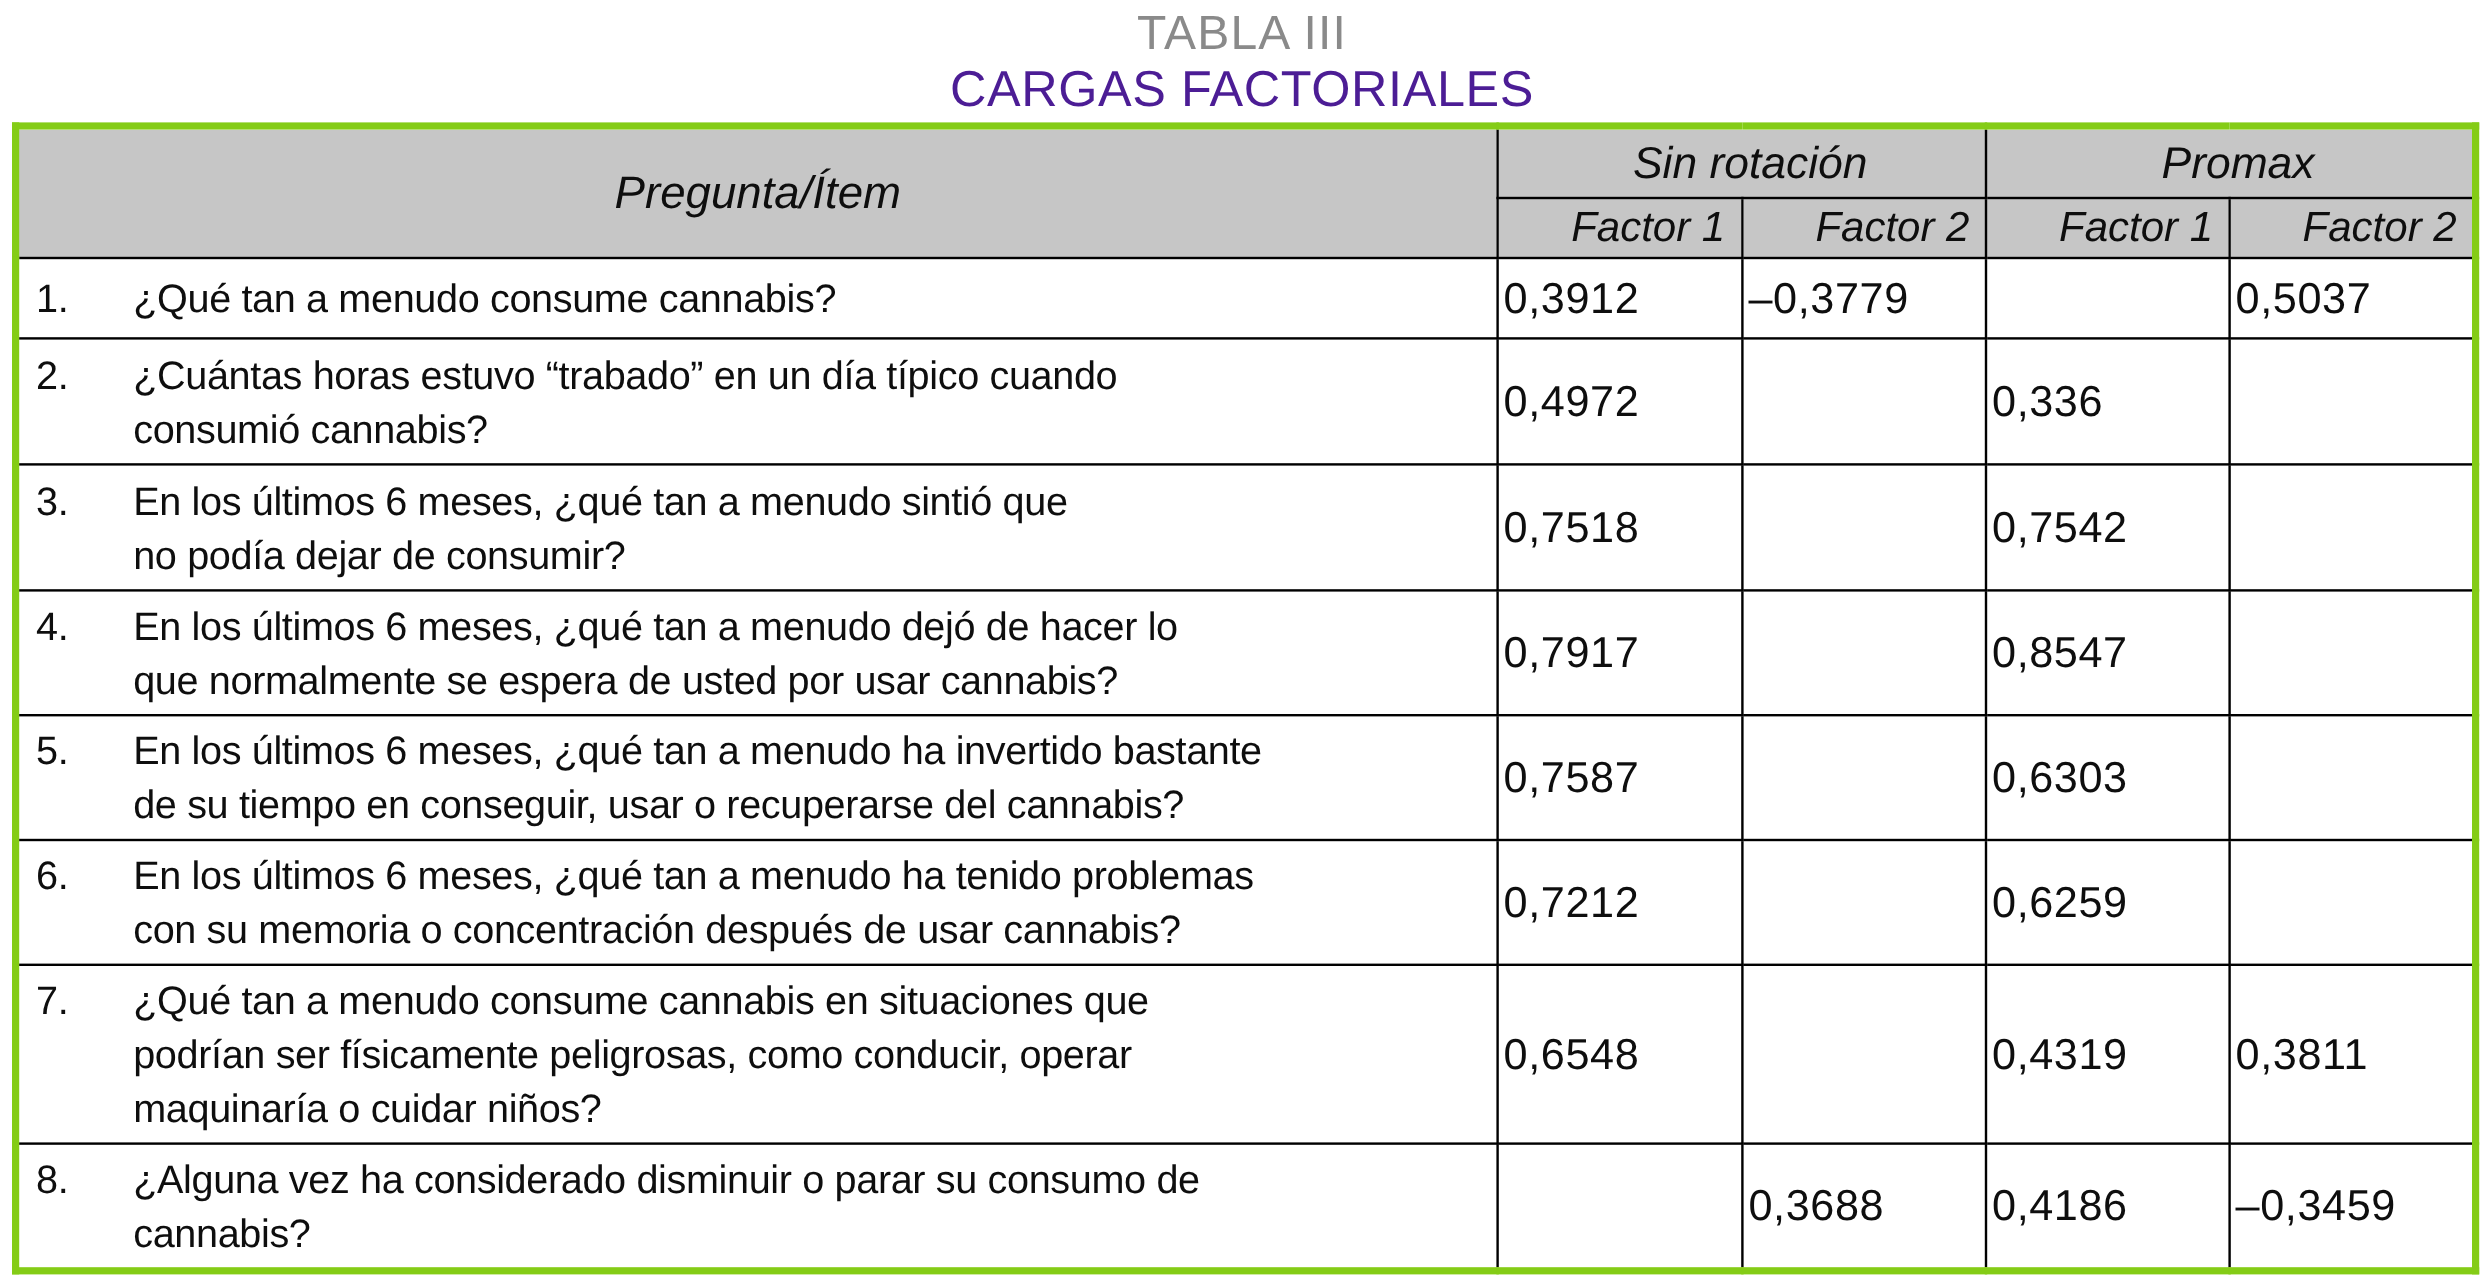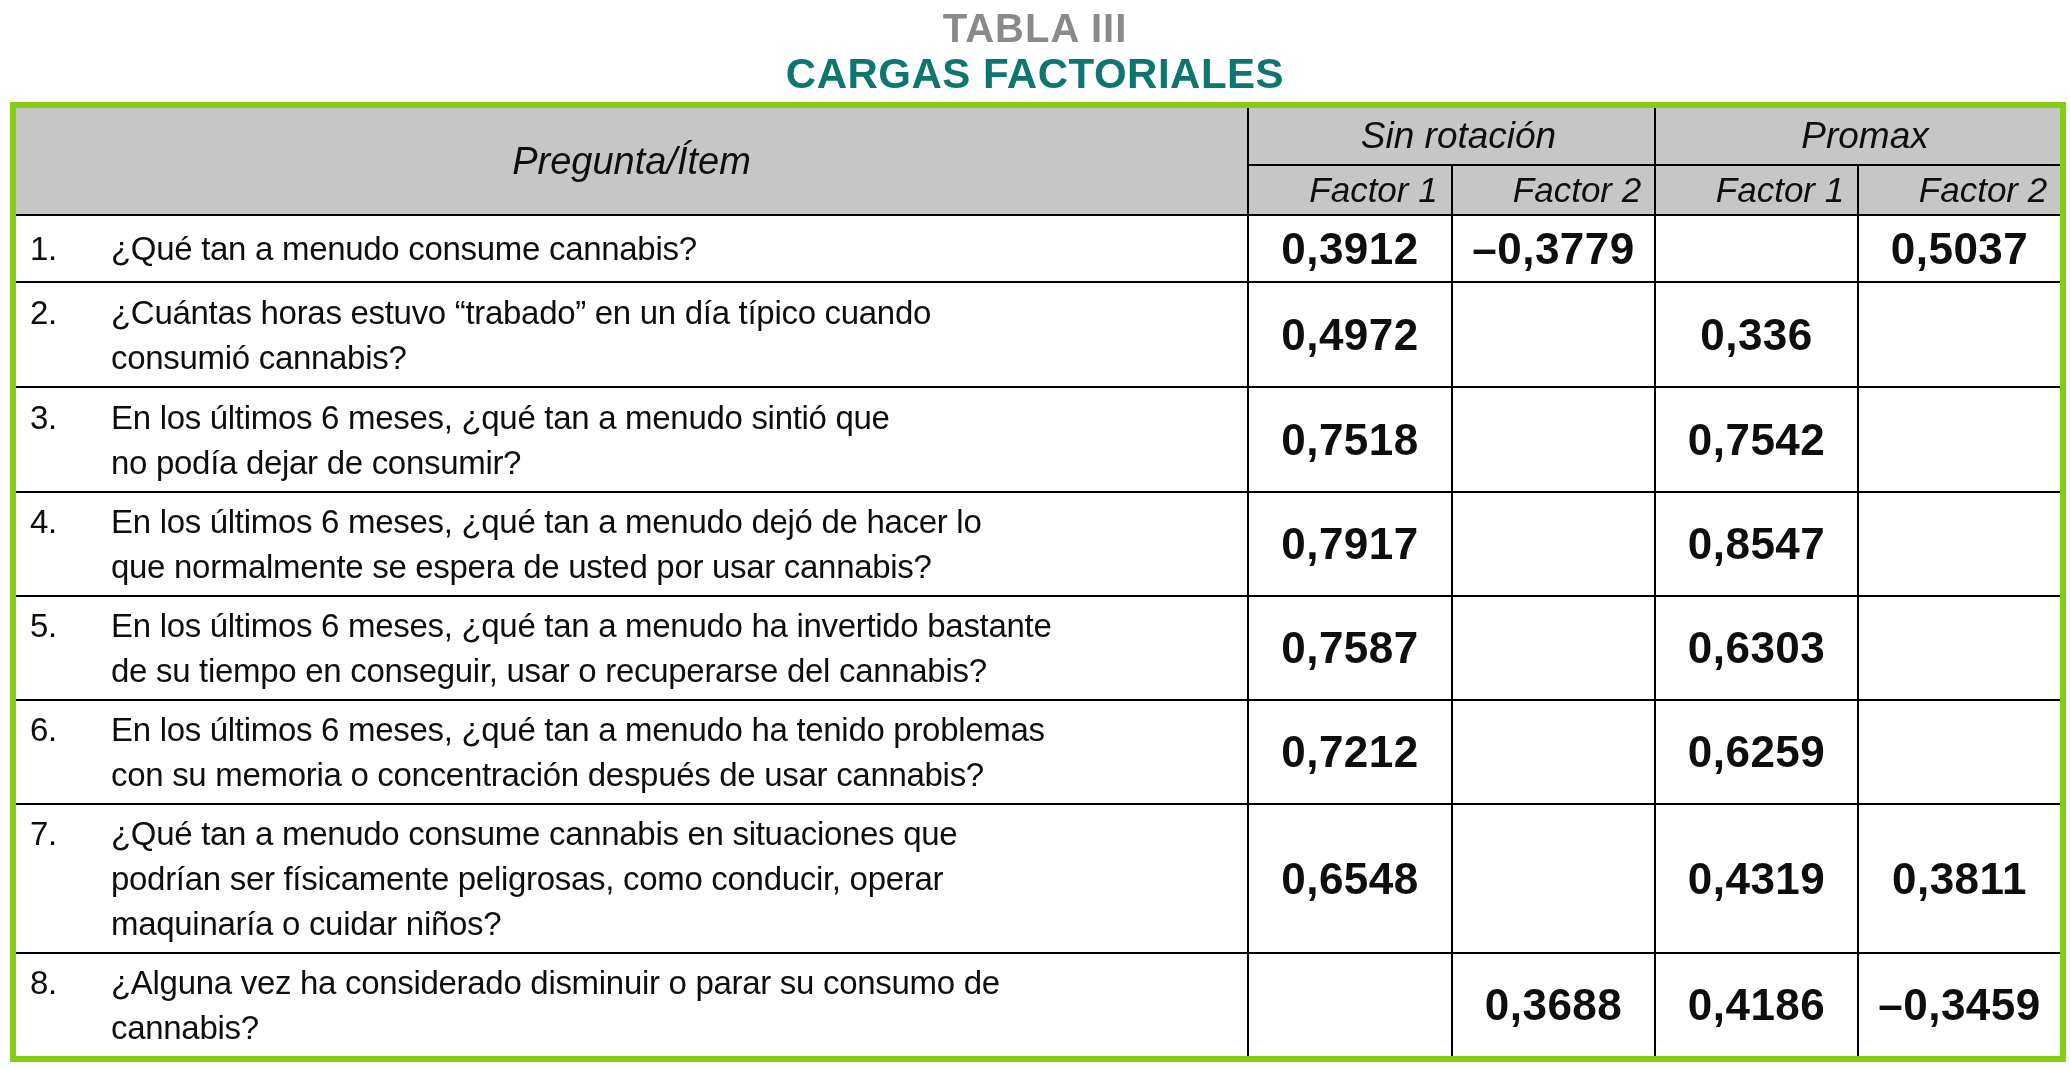--- a/index.html
+++ b/index.html
@@ -9,29 +9,29 @@
     background: #ffffff;
     font-family: "Liberation Sans", "DejaVu Sans", sans-serif;
     color: #0e0e0e;
     overflow: hidden;
   }
   .page { width: 2070px; height: 1069px; position: relative; }
 
   .title-block { text-align: center; padding-top: 6px; }
   .kicker {
     font-size: 40px;
-    font-weight: bold;
+    font-weight: normal;
     color: #8a8a8a;
     letter-spacing: 1px;
     line-height: 44px;
   }
   .main-title {
     font-size: 42px;
-    font-weight: 700;
-    color: #0f766e;
+    font-weight: 400;
+    color: #4c1d95;
     letter-spacing: 0.5px;
     line-height: 48px;
   }
 
   table.loadings {
     border-collapse: collapse;
     table-layout: fixed;
     width: 2050px;
     margin: 4px 10px 0 10px;
     border: 6px solid #84cc16;
@@ -55,25 +55,23 @@
     padding: 6px 8px 6px 14px;
     font-size: 33px;
     letter-spacing: -0.3px;
   }
   .qrow { display: flex; align-items: flex-start; }
   .qnum { flex: none; width: 52px; line-height: 45px; }
   .qtext { flex: 1 1 auto; margin-left: 29px; }
   .qline { line-height: 45px; white-space: nowrap; }
 
   td.val {
-    text-align: center;
-    font-size: 44px;
+    font-size: 36px;
     letter-spacing: 0.5px;
     padding: 0 4px;
-    font-weight: bold;
   }
 </style>
 </head>
 <body>
 
 <div class="page">
 
   <div class="title-block">
     <div class="kicker">TABLA III</div>
     <div class="main-title">CARGAS FACTORIALES</div>

